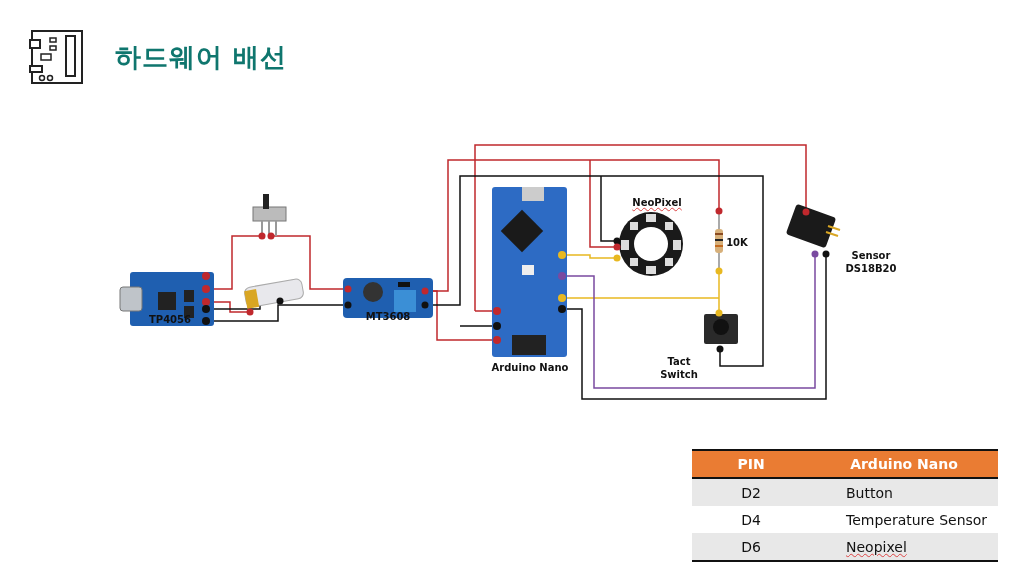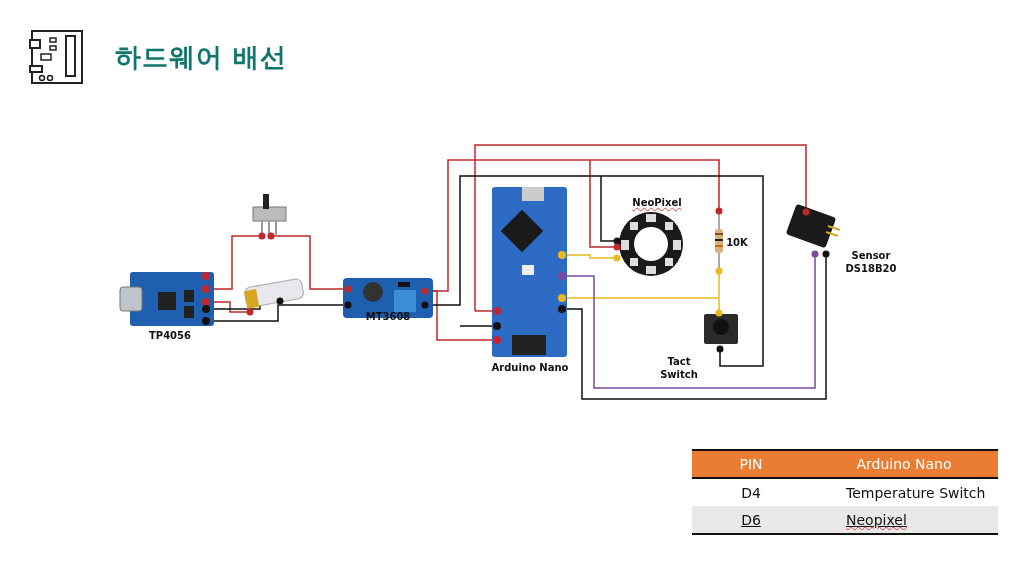--- a/index.html
+++ b/index.html
@@ -2,24 +2,24 @@
 <html><head>
 <meta charset="utf-8">
 <style>
   html,body{margin:0;padding:0;background:#fff;}
   body{width:1024px;height:576px;position:relative;overflow:hidden;font-family:"DejaVu Sans",sans-serif;}
   .title{position:absolute;left:115px;top:40px;font-size:26px;font-weight:bold;color:#0f766e;letter-spacing:1px;}
   .logo{position:absolute;left:28px;top:28px;width:58px;height:58px;}
   svg.diagram{position:absolute;left:0;top:0;}
   .lbl{position:absolute;font-size:10px;font-weight:bold;color:#111;text-align:center;line-height:13px;}
   table.pins{position:absolute;left:692px;top:449px;width:306px;border-collapse:collapse;font-size:14px;font-family:"DejaVu Sans",sans-serif;}
-  table.pins th{background:#ea7c33;color:#fff;font-weight:normal;height:24px;border-top:2px solid #111;border-bottom:2px solid #111;}
+  table.pins th{background:#ea7c33;color:#fff;font-weight:bold;height:24px;border-top:2px solid #111;border-bottom:2px solid #111;}
   table.pins td{height:25px;color:#111;}
   table.pins tr.alt td{background:#e8e8e8;}
-  table.pins tr.last td{border-bottom:2px solid #111;text-decoration:underline;}
+  table.pins tr.last td{border-bottom:2px solid #111;}
   .c1{width:116px;text-align:center;}
   .c2{text-align:left;padding-left:4px;}
   .squig{text-decoration:underline wavy #d44;text-decoration-thickness:1px;}
 </style>
 </head>
 <body>
 
 <svg class="logo" viewBox="0 0 58 58">
   <rect x="4" y="3" width="50" height="52" fill="#fff" stroke="#222" stroke-width="2"></rect>
   <rect x="38" y="8" width="9" height="40" fill="none" stroke="#222" stroke-width="2"></rect>
@@ -160,21 +160,21 @@
     <circle cx="719" cy="211" r="3.5" fill="#c0282d"></circle>
     <circle cx="719" cy="271" r="3.5" fill="#e8b820"></circle>
     <circle cx="719" cy="313" r="3.5" fill="#e8b820"></circle>
     <circle cx="720" cy="349" r="3.5" fill="#111"></circle>
     <circle cx="806" cy="212" r="3.5" fill="#c0282d"></circle>
     <circle cx="815" cy="254" r="3.5" fill="#7a4aa0"></circle>
     <circle cx="826" cy="254" r="3.5" fill="#111"></circle>
   </g>
 </svg>
 
-<div class="lbl" style="left:140px;top:329px;width:60px;">TP4056</div>
+<div class="lbl" style="left:140px;top:313px;width:60px;">TP4056</div>
 <div class="lbl" style="left:358px;top:310px;width:60px;">MT3608</div>
 <div class="lbl" style="left:488px;top:361px;width:84px;">Arduino Nano</div>
 <div class="lbl" style="left:625px;top:196px;width:64px;"><span class="squig">NeoPixel</span></div>
 <div class="lbl" style="left:725px;top:236px;width:24px;text-align:center;">10K</div>
 <div class="lbl" style="left:656px;top:318px;width:46px;margin-top:37px;">
   <div>Tact</div>
   <div>Switch</div>
 </div>
 <div class="lbl" style="left:842px;top:221px;width:58px;margin-top:28px;">
   <div>Sensor</div>
@@ -182,22 +182,26 @@
 </div>
 
 <table class="pins">
   <thead>
     <tr>
       <th class="c1">PIN</th>
       <th>Arduino Nano</th>
     </tr>
   </thead>
   <tbody>
+    <tr class="alt">
+      <td class="c1">D2</td>
+      <td class="c2" style="padding-left:36px">Button</td>
+    </tr>
     <tr>
       <td class="c1">D4</td>
-      <td class="c2" style="padding-left:36px">Temperature Switch</td>
+      <td class="c2" style="padding-left:36px">Temperature Sensor</td>
     </tr>
     <tr class="alt last">
       <td class="c1">D6</td>
       <td class="c2" style="padding-left:36px"><span class="squig">Neopixel</span></td>
     </tr>
   </tbody>
 </table>
 
 </body></html>

